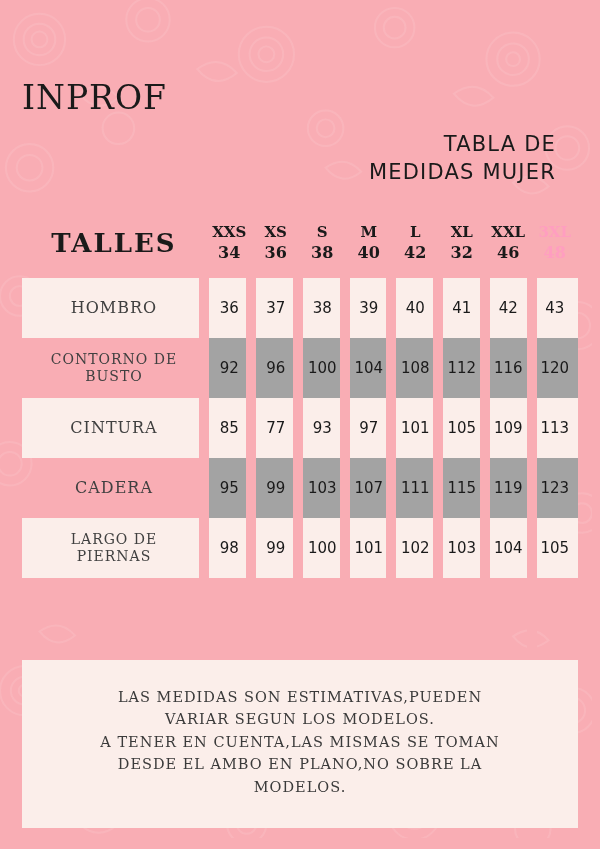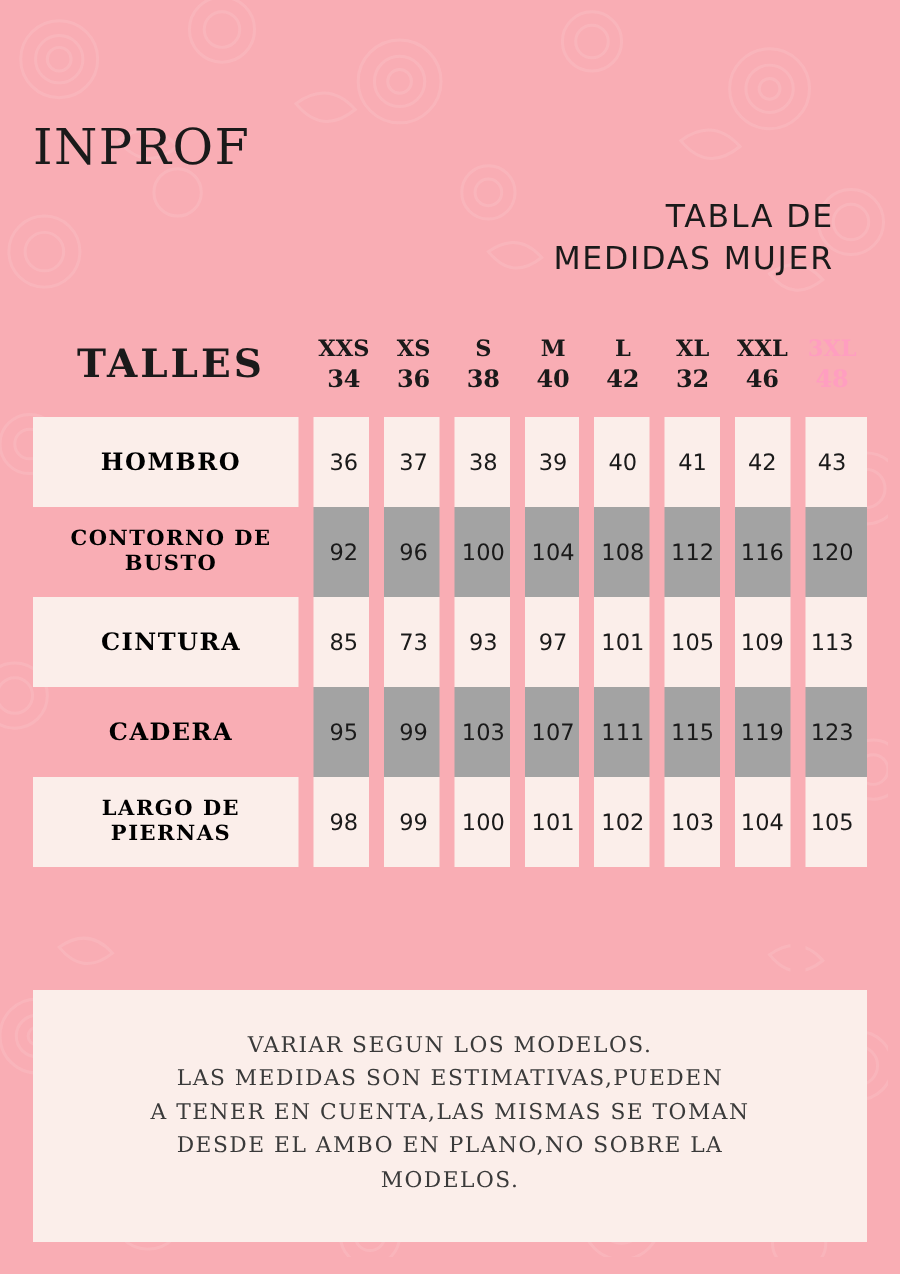--- a/index.html
+++ b/index.html
@@ -97,24 +97,24 @@
   .hdr-size .num { display: block; font-size: 16px; }
   .hdr-size.last { color: #ff9ec0; }
 
   
   tr.row-odd td.label-cell { background: #fbeeea; }
   tr.row-even td.label-cell { background: transparent; }
 
   td.label-cell {
     text-align: center;
     font-family: "DejaVu Serif", serif;
-    font-weight: bold;
+    font-weight: normal;
     font-size: 16px;
     letter-spacing: 1px;
-    color: #000000;
+    color: #404040;
     height: 60px;
     line-height: 1.2;
     padding: 0 8px !important;
   }
   td.label-cell.small {
     font-size: 14px;
   }
 
   td.val {
     text-align: center;
@@ -296,21 +296,21 @@
           <td class="val">112</td>
           <td class="val">116</td>
           <td class="val">120</td>
         </tr>
 
         <tr class="row-odd">
           <td class="label-cell">
             <div>CINTURA</div>
           </td>
           <td class="val">85</td>
-          <td class="val">73</td>
+          <td class="val">77</td>
           <td class="val">93</td>
           <td class="val">97</td>
           <td class="val">101</td>
           <td class="val">105</td>
           <td class="val">109</td>
           <td class="val">113</td>
         </tr>
 
         <tr class="row-even">
           <td class="label-cell">
@@ -350,20 +350,20 @@
     <div class="stripe" style="left:224px;"></div>
     <div class="stripe" style="left:271px;"></div>
     <div class="stripe" style="left:318px;"></div>
     <div class="stripe" style="left:364px;"></div>
     <div class="stripe" style="left:411px;"></div>
     <div class="stripe" style="left:458px;"></div>
     <div class="stripe" style="left:505px;"></div>
   </div>
 
   <div class="note">
+    <div>LAS MEDIDAS SON ESTIMATIVAS,PUEDEN</div>
     <div>VARIAR SEGUN LOS MODELOS.</div>
-    <div>LAS MEDIDAS SON ESTIMATIVAS,PUEDEN</div>
     <div>A TENER EN CUENTA,LAS MISMAS SE TOMAN</div>
     <div>DESDE EL AMBO EN PLANO,NO SOBRE LA</div>
     <div>MODELOS.</div>
   </div>
 
 </div>
 
 </body></html>

